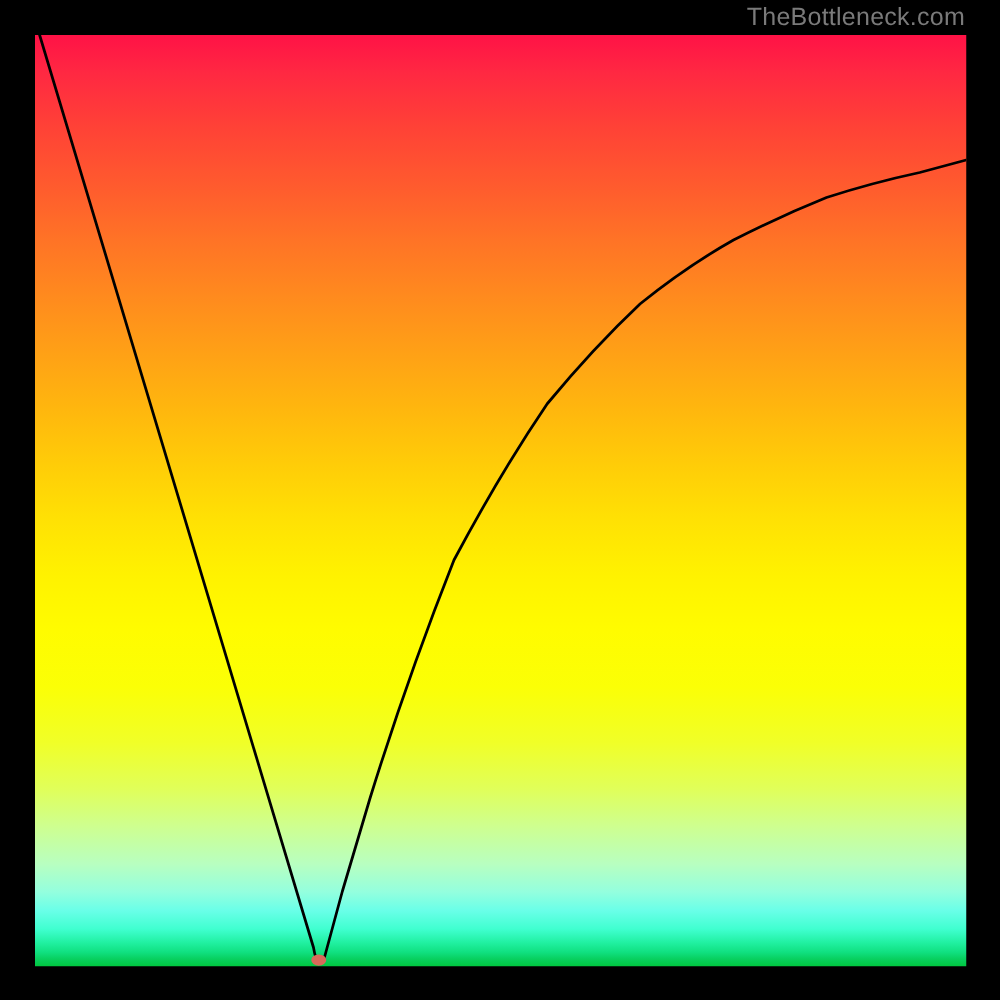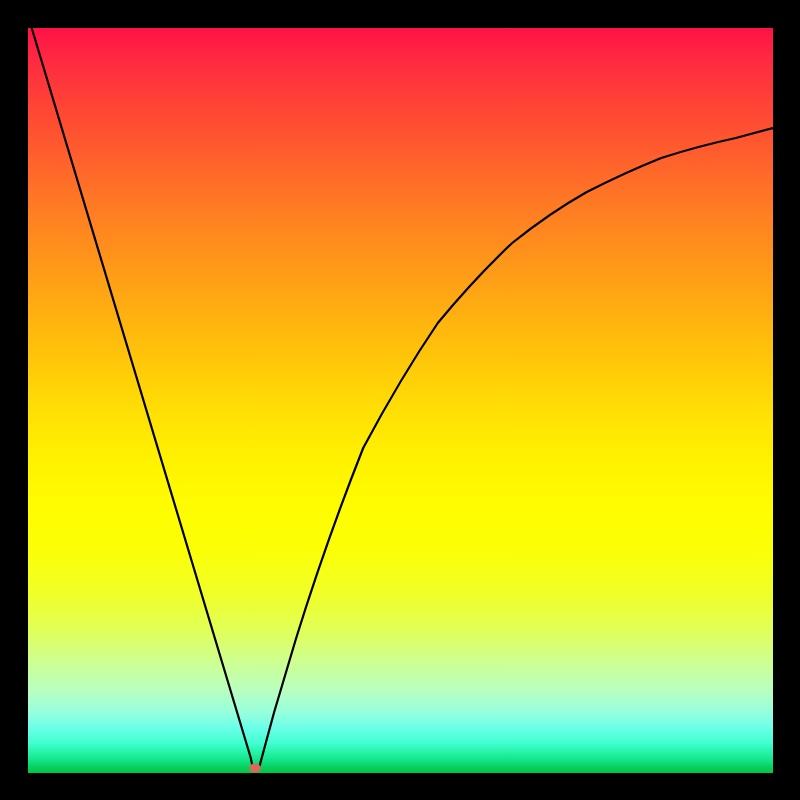--- a/index.html
+++ b/index.html
@@ -72,20 +72,21 @@
     color: #7a7a7a;
     font-size: 20px;
     font-weight: 500;
     letter-spacing: 0.2px;
   }
 </style>
 </head>
 <body>
 
 <div class="frame">
+  <div class="credit">TheBottleneck.com</div>
   <div class="plot">
     <svg class="curve" viewBox="0 0 745 745" preserveAspectRatio="none">
       <path d="M 3.7 0
            L 222.8 730
            Q 224.5 740 226 740
            L 231 740
            L 245.9 685
            L 268.2 610
            Q 298 514 335.2 420
            Q 372.5 350 409.8 295

